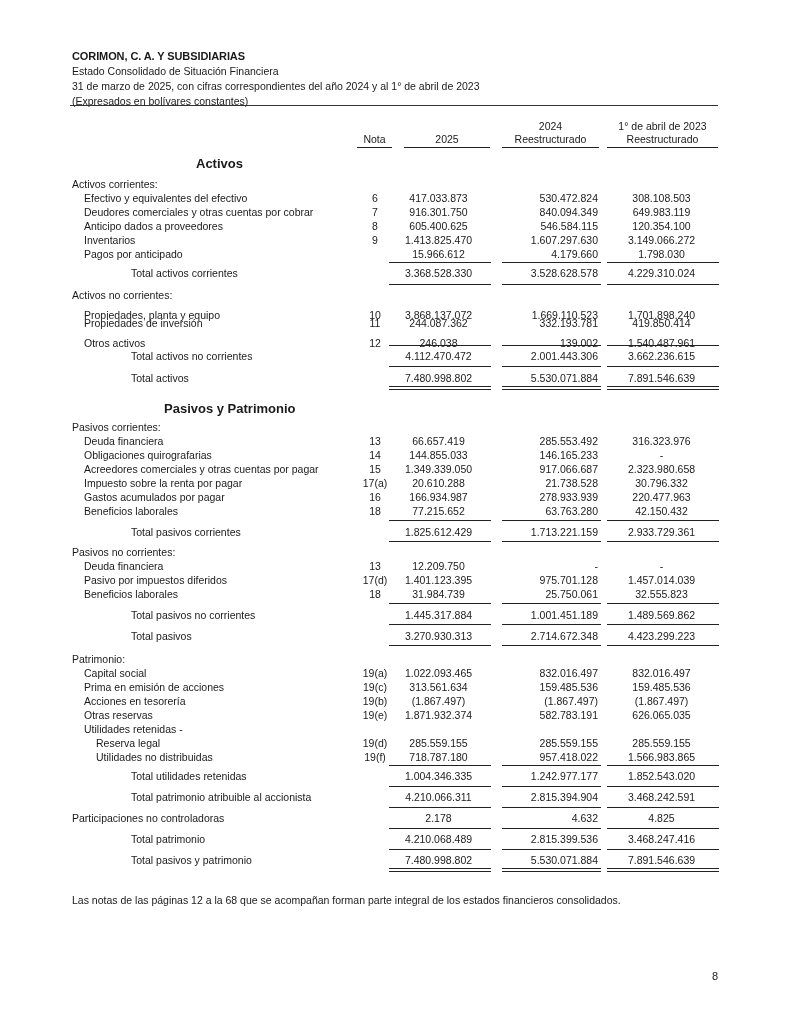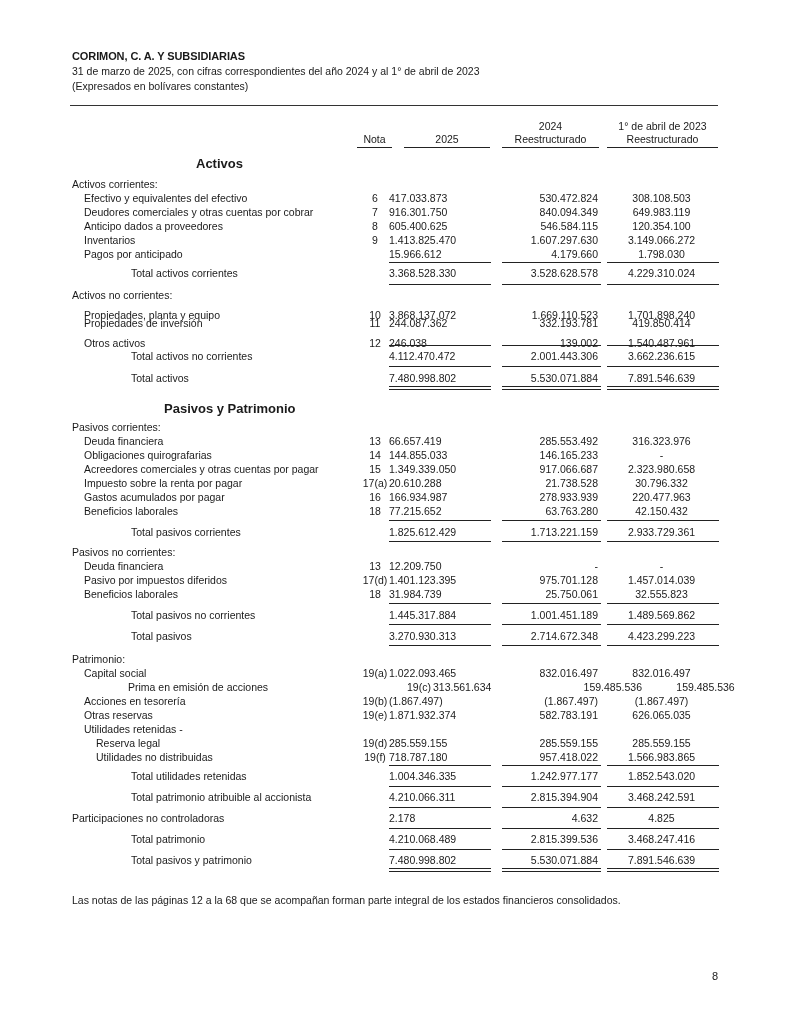--- a/index.html
+++ b/index.html
@@ -14,36 +14,37 @@
   .colhead { position: absolute; text-align: center; line-height: 13px; font-size: 10.5px; }
   .colhead.u { border-bottom: 1.3px solid #222; padding-bottom: 1px; }
 
   .row { position: absolute; left: 0; width: 697px; height: 14px; line-height: 14px; }
   .row span { position: absolute; white-space: nowrap; }
   .lbl { left: 72px; }
   .lbl.i1 { left: 84px; }
   .lbl.i2 { left: 96px; }
   .lbl.tot { left: 131px; }
   .nota { left: 355px; width: 40px; text-align: center; }
-  .c1 { left: 389px; width: 99px; text-align: left; }
+  .c1 { left: 389px; width: 99px; text-align: center; }
   .c2 { left: 502px; width: 96px; text-align: right; }
   .c3 { left: 607px; width: 109px; text-align: center; }
   .section { position: absolute; font-weight: bold; font-size: 13px; }
 
   .ul { position: absolute; height: 0; border-top: 1.2px solid #222; }
   .dul { position: absolute; height: 2px; border-top: 1.2px solid #222; border-bottom: 1.2px solid #222; }
 
   .footnote { position: absolute; left: 72px; top: 894px; font-size: 10.5px; }
   .pagenum { position: absolute; left: 712px; top: 970px; font-size: 11px; }
 </style>
 </head>
 <body>
 
 <div class="hdr" style="top:49px;">
   <div class="t">CORIMON, C. A. Y SUBSIDIARIAS</div>
+  <div>Estado Consolidado de Situación Financiera</div>
   <div>31 de marzo de 2025, con cifras correspondientes del año 2024 y al 1° de abril de 2023</div>
   <div>(Expresados en bolívares constantes)</div>
 </div>
 <div class="top-rule"></div>
 
 <div class="colhead u" style="left:357px; top:133px; width:35px;">Nota</div>
 <div class="colhead u" style="left:404px; top:133px; width:86px;">2025</div>
 <div class="colhead u" style="left:502px; top:120px; width:97px;">
   <div>2024</div>
   <div>Reestructurado</div>
@@ -253,21 +254,21 @@
       <span class="c2"></span>
       <span class="c3"></span>
     </div>
     <div class="row" style="top: 666px;">
       <span class="lbl i1">Capital social</span>
       <span class="nota">19(a)</span>
       <span class="c1">1.022.093.465</span>
       <span class="c2">832.016.497</span>
       <span class="c3">832.016.497</span>
     </div>
-    <div class="row" style="top: 680px; margin-left: 44px;">
+    <div class="row" style="top: 680px;">
       <span class="lbl i1">Prima en emisión de acciones</span>
       <span class="nota">19(c)</span>
       <span class="c1">313.561.634</span>
       <span class="c2">159.485.536</span>
       <span class="c3">159.485.536</span>
     </div>
     <div class="row" style="top: 694px;">
       <span class="lbl i1">Acciones en tesorería</span>
       <span class="nota">19(b)</span>
       <span class="c1">(1.867.497)</span>

